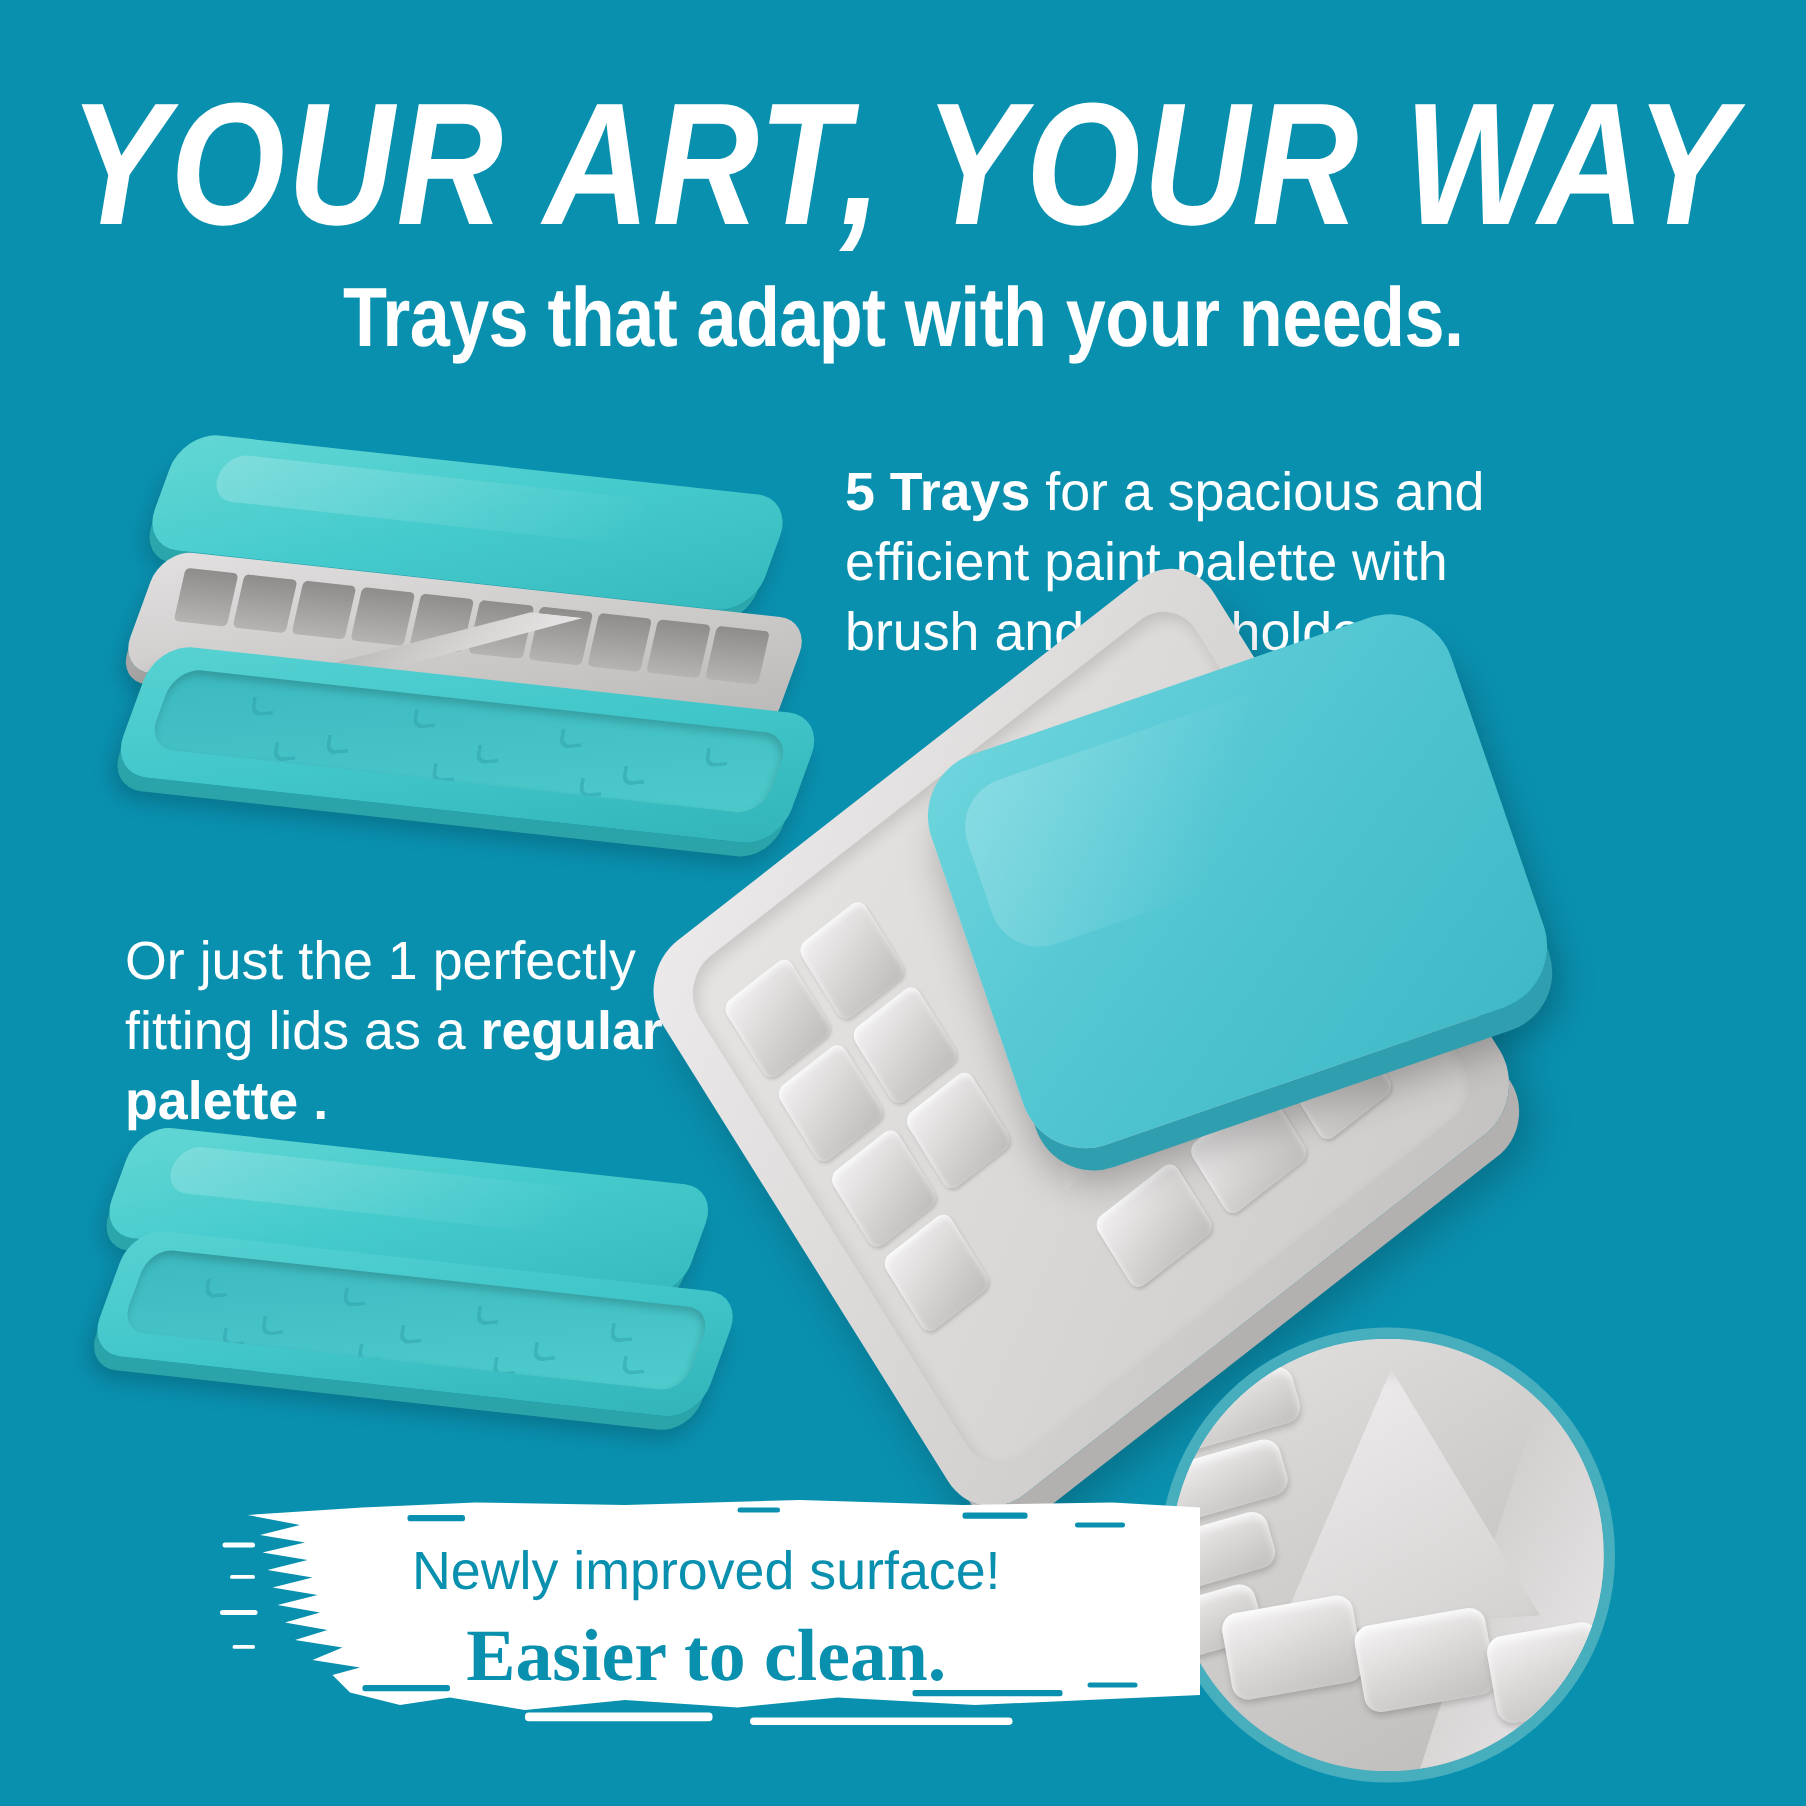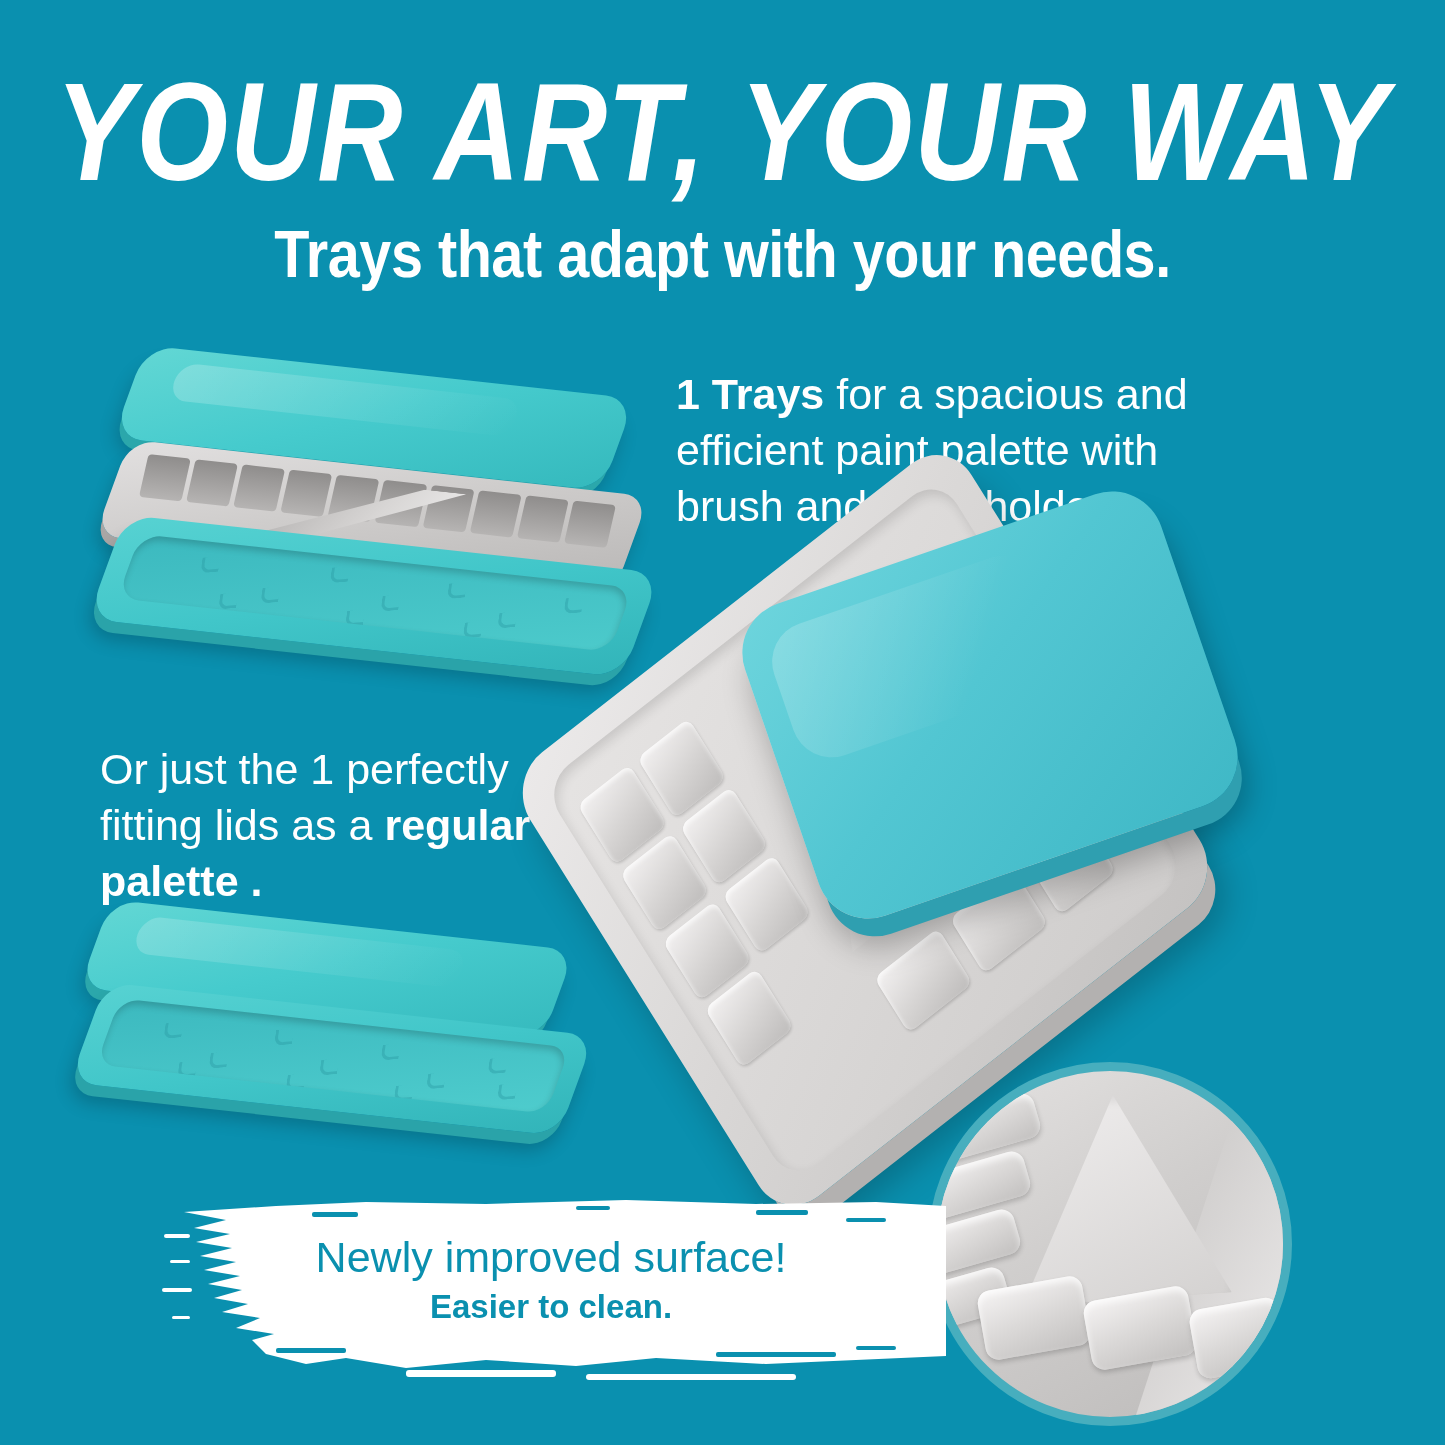--- a/index.html
+++ b/index.html
@@ -252,35 +252,35 @@
   .inset .iedge {
     position: absolute;
     right: -38px; top: -30px; width: 130px; height: 430px;
     background: linear-gradient(100deg,#cfcdcc,#eceaea);
     transform: rotate(18deg);
   }
 
   
   .banner {
     position: absolute;
-    left: 156px; top: 1188px;
+    left: 170px; top: 1188px;
     width: 790px; height: 196px;
   }
   .banner svg { display: block; width: 100%; height: 100%; }
   .banner-text {
     position: absolute;
     left: 0; top: 42px;
     width: 790px;
     text-align: center;
     color: #0a90af;
     font-family: "Liberation Sans", sans-serif;
     line-height: 1.30;
   }
   .banner-line1 { font-size: 43px; font-weight: 400; }
-  .banner-line2 { font-size: 33px; font-weight: 700; }
+  .banner-line2 { font-size: 59px; font-weight: 700; font-family: Liberation Serif, serif; }
 </style>
 </head>
 <body>
 
 <div class="canvas">
 
   <div class="headline">YOUR ART, YOUR WAY</div>
 
   <div class="subheadline">Trays that adapt with your needs.</div>
 
@@ -314,21 +314,21 @@
         <span class="emboss" style="left:76%;top:56%"></span>
         <span class="emboss" style="left:88%;top:24%"></span>
         <span class="emboss" style="left:20%;top:74%"></span>
         <span class="emboss" style="left:46%;top:78%"></span>
         <span class="emboss" style="left:70%;top:76%"></span>
       </div>
     </div>
   </div>
 
   <div class="copy copy-trays">
-    <b>1 Trays</b><span> for a spacious and efficient paint palette with brush and paint holder.</span>
+    <b>5 Trays</b><span> for a spacious and efficient paint palette with brush and paint holder.</span>
   </div>
 
   <div class="copy copy-lids">
     <span>Or just the 1 perfectly fitting lids as a </span><b>regular wet palette .</b>
   </div>
 
   <div class="scene g2">
     <div class="plate lid-top"></div>
     <div class="plate base-tray">
       <div class="base-inner">

